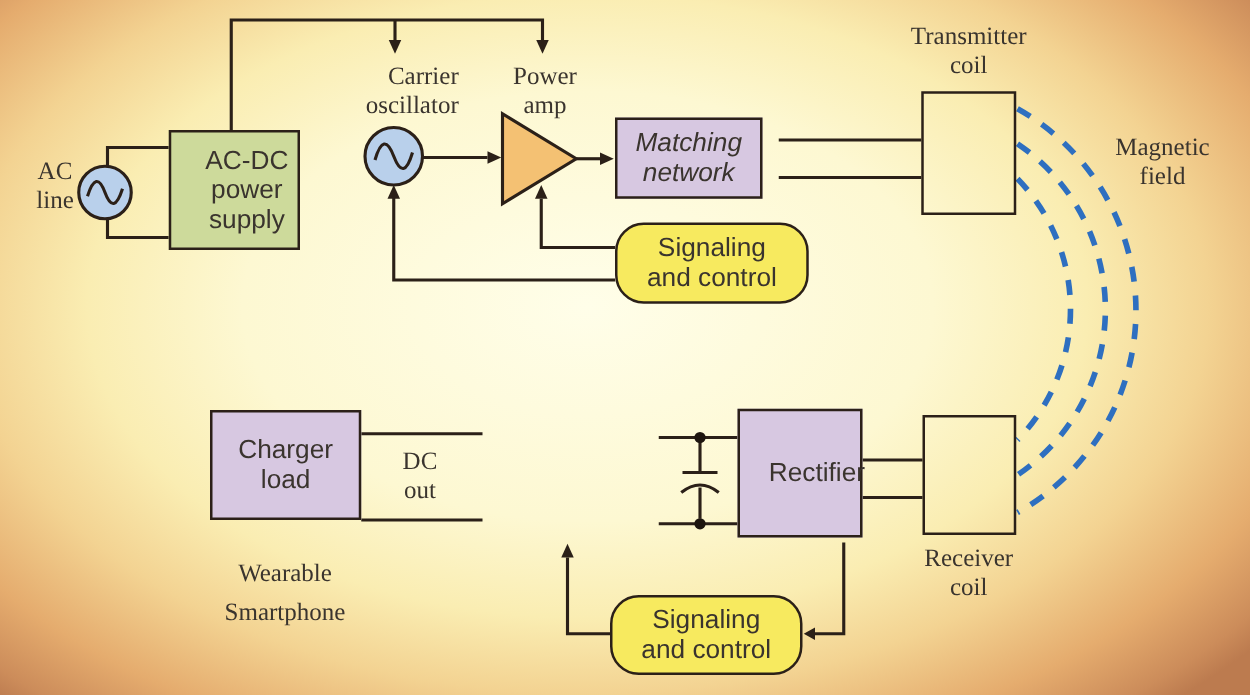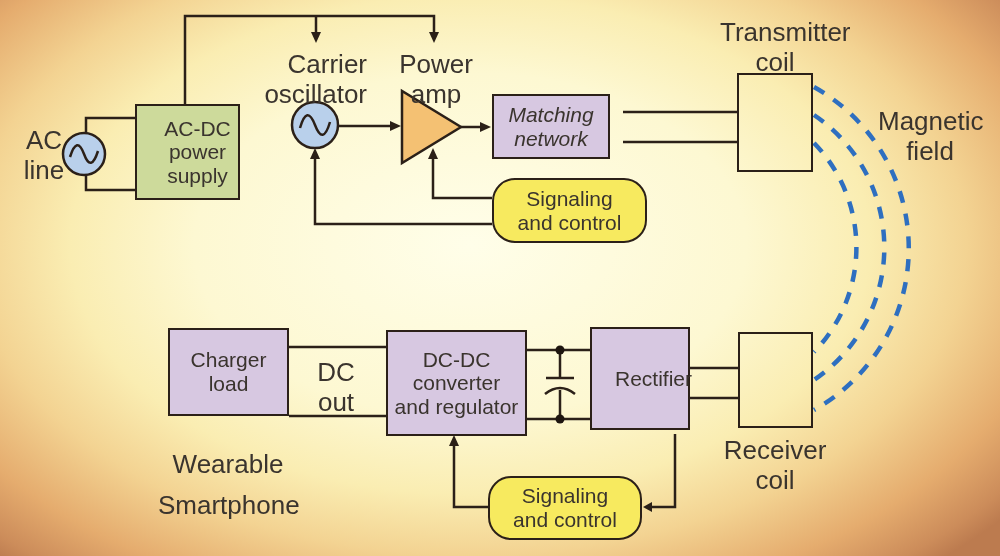--- a/index.html
+++ b/index.html
@@ -22,21 +22,21 @@
     color:#3A342E;font-size:21px;line-height:1.12;
     box-sizing:border-box;
   }
   .purple{background:#D7C8E1;}
   .yellow{background:#F7EA5F;border-radius:23px;}
   .green{background:#CDDA9B;}
   .hollow{background:transparent;}
   .lbl{
     position:absolute;z-index:3;
     text-align:center;white-space:pre-line;
-    color:#3A342E;font-size:26px;line-height:1.15;
+    color:#3A342E;font-size:20px;line-height:1.15;font-family:Liberation Serif, serif;
   }
   .lbl-wide{line-height:1.57;}
 </style>
 </head>
 <body>
 
 <div id="stage">
 
   <svg id="wires" width="1000" height="556" viewBox="0 0 1000 556">
     <g stroke="#2B2018" stroke-width="2.5" fill="none">
@@ -119,23 +119,20 @@
 network</div>
 
   <div class="box yellow" style="left:492px;top:178px;width:155px;height:65px;">Signaling
 and control</div>
 
   <div class="box hollow" style="left:737px;top:73px;width:76px;height:99px;"></div>
 
   <div class="box purple" style="left:168px;top:328px;width:121px;height:88px;">Charger
 load</div>
 
-  <div class="box purple" style="left:386px;top:330px;width:141px;height:106px;">DC-DC
-converter
-and regulator</div>
 
   <div class="box purple" style="left:590px;top:327px;width:100px;height:103px;padding-left:27px;">Rectifier</div>
 
   <div class="box hollow" style="left:738px;top:332px;width:75px;height:96px;"></div>
 
   <div class="box yellow" style="left:488px;top:476px;width:154px;height:64px;">Signaling
 and control</div>
 
   <div class="lbl" style="left:16px;top:126px;width:56px;">AC
 line</div>

